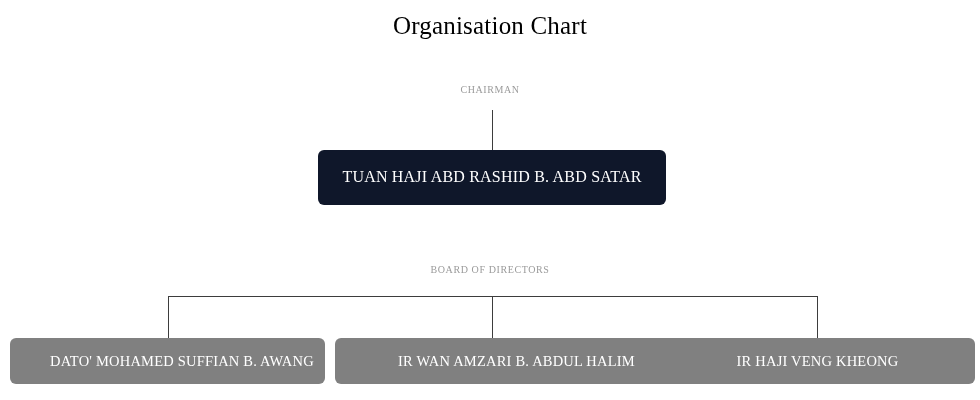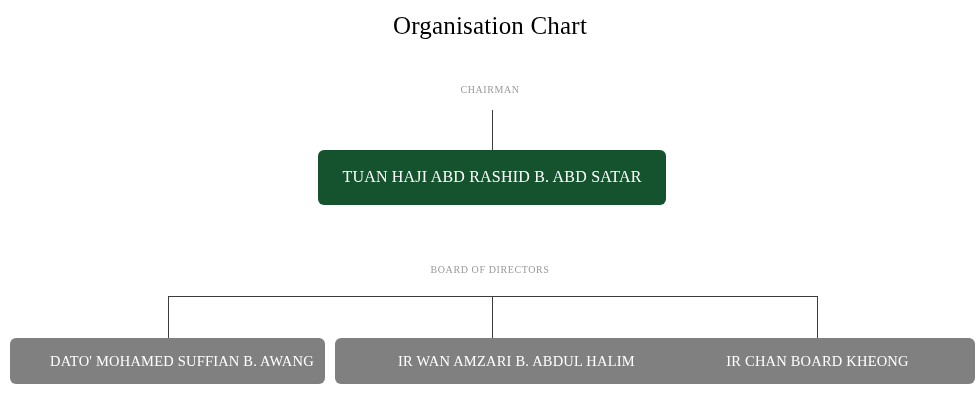--- a/index.html
+++ b/index.html
@@ -90,21 +90,21 @@
     text-align: center;
     line-height: 1.15;
     box-sizing: border-box;
     padding: 4px 10px;
   }
   .node-chairman {
     left: 318px;
     top: 150px;
     width: 348px;
     height: 55px;
-    background: #14532d;
+    background: #0f172a;
     font-size: 16px;
     letter-spacing: 0.2px;
   }
   .node-director {
     top: 338px;
     height: 46px;
     background: #808080;
     font-size: 14.5px;
     letter-spacing: 0.2px;
   }
@@ -136,16 +136,16 @@
 
   <div class="node node-director node-director-0">
     <span>DATO' MOHAMED SUFFIAN B. AWANG</span>
   </div>
 
   <div class="node node-director node-director-1">
     <span>IR WAN AMZARI B. ABDUL HALIM</span>
   </div>
 
   <div class="node node-director node-director-2">
-    <span>IR CHAN BOARD KHEONG</span>
+    <span>IR HAJI VENG KHEONG</span>
   </div>
 
 </div>
 
 </body></html>

